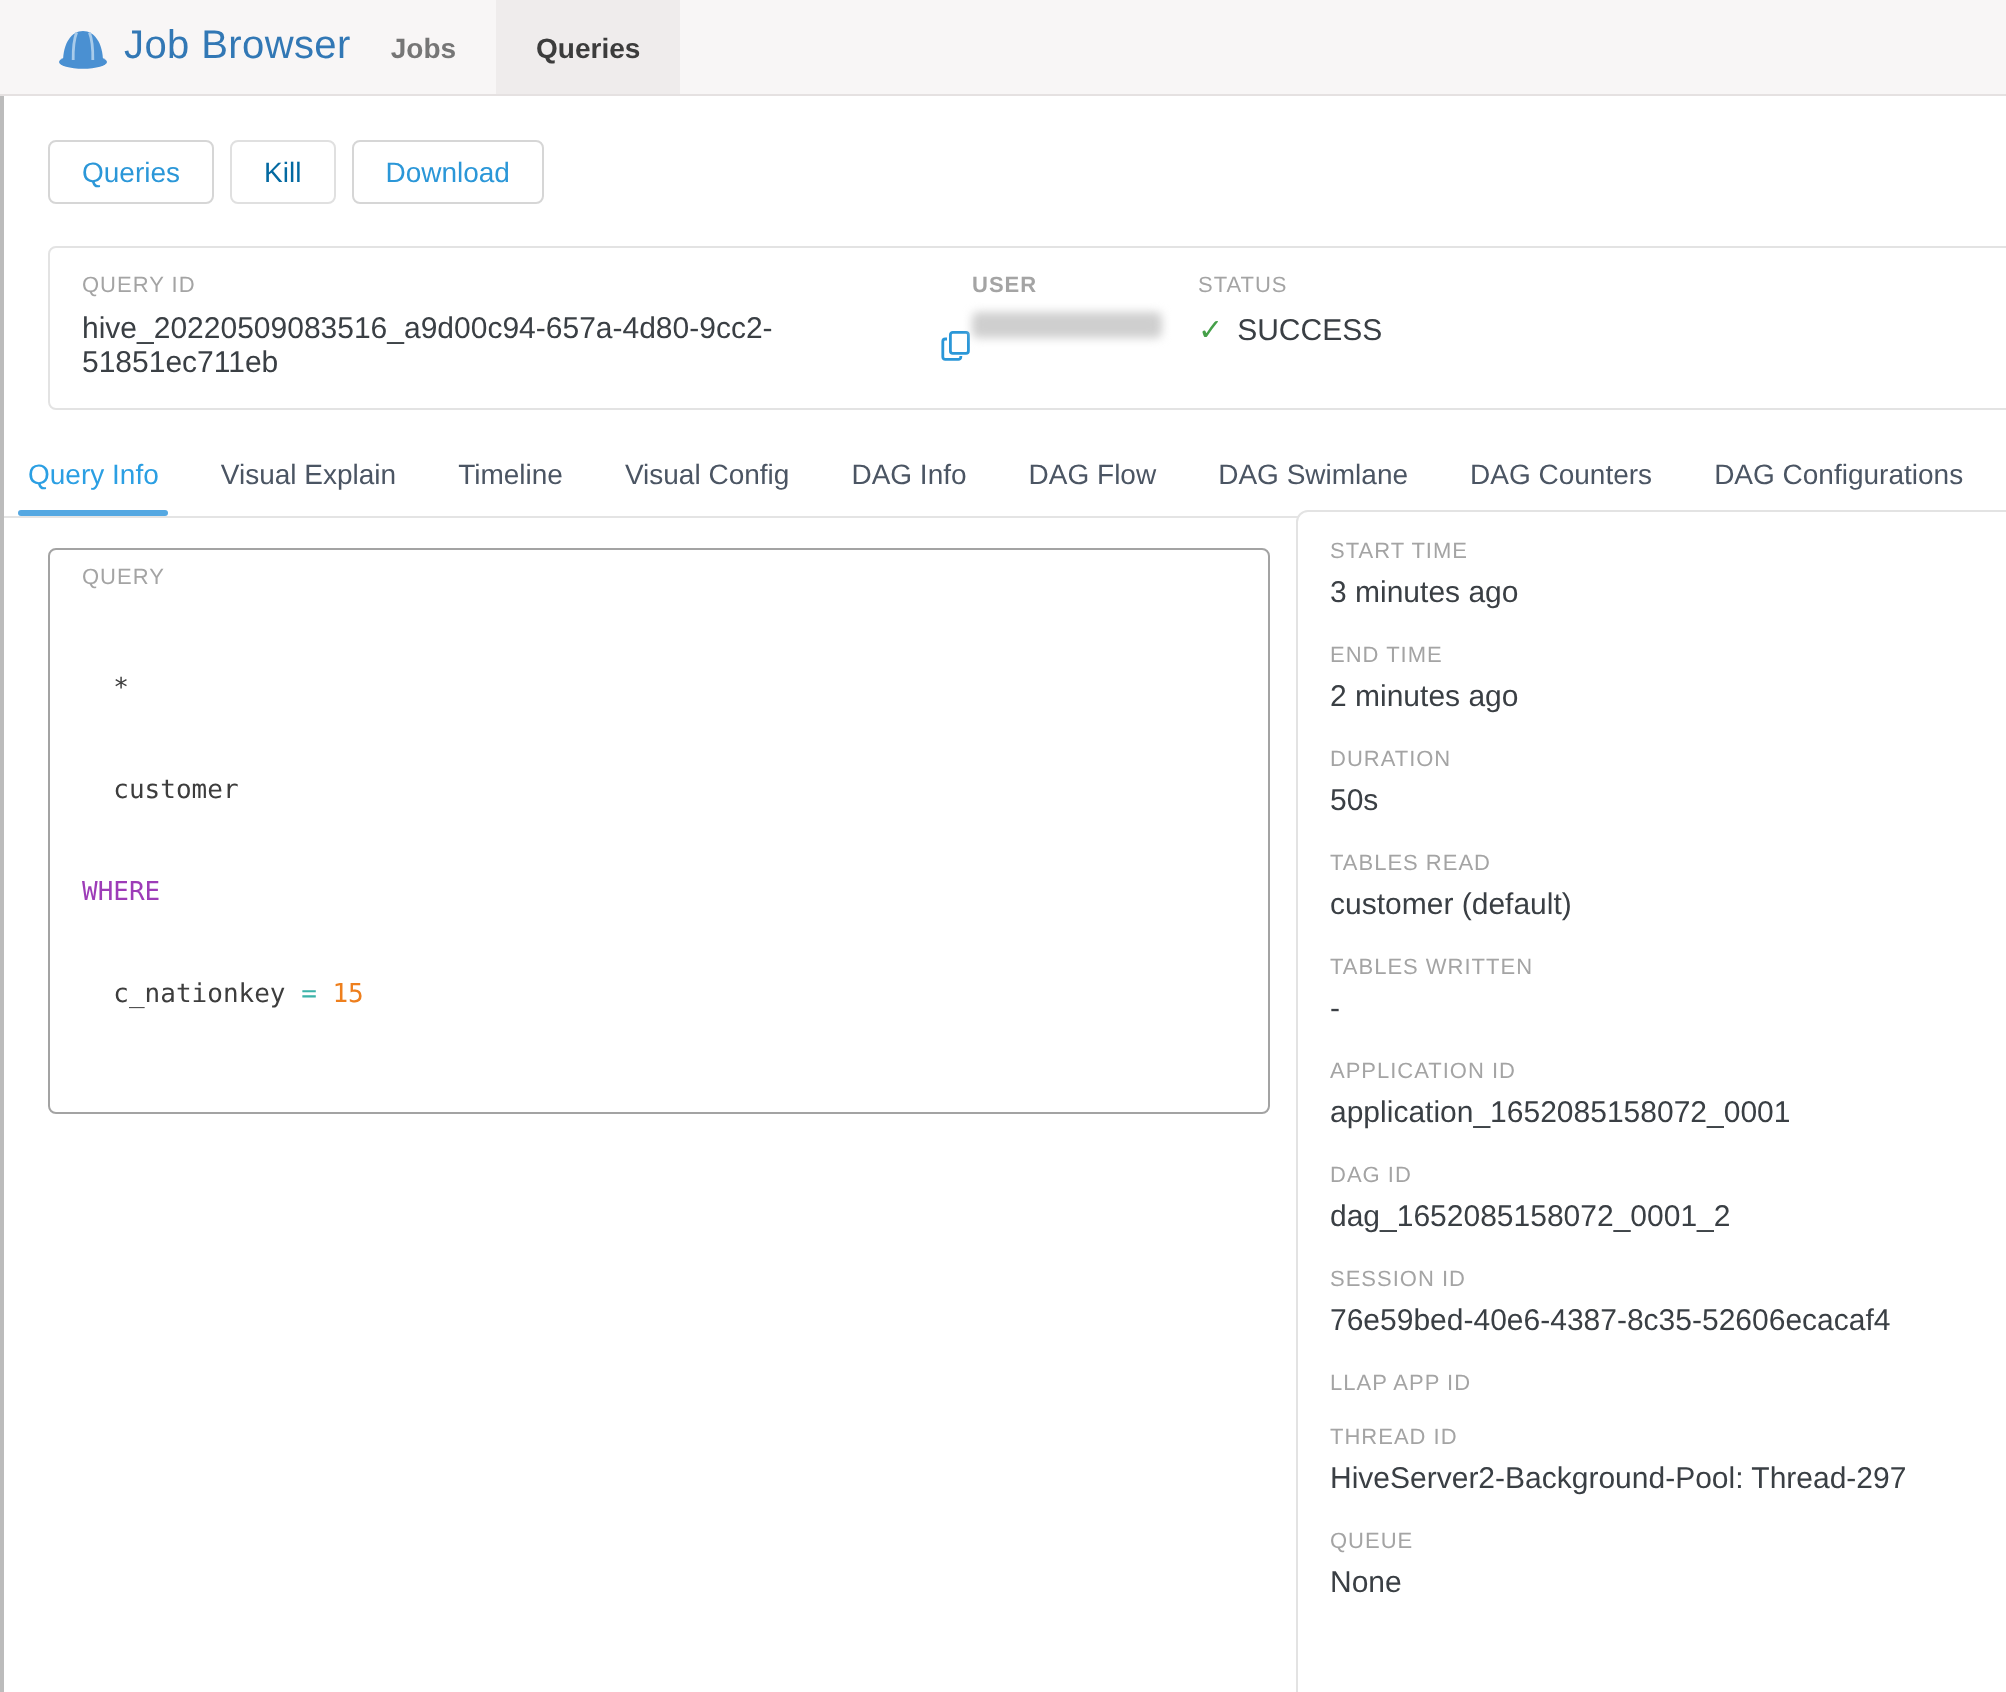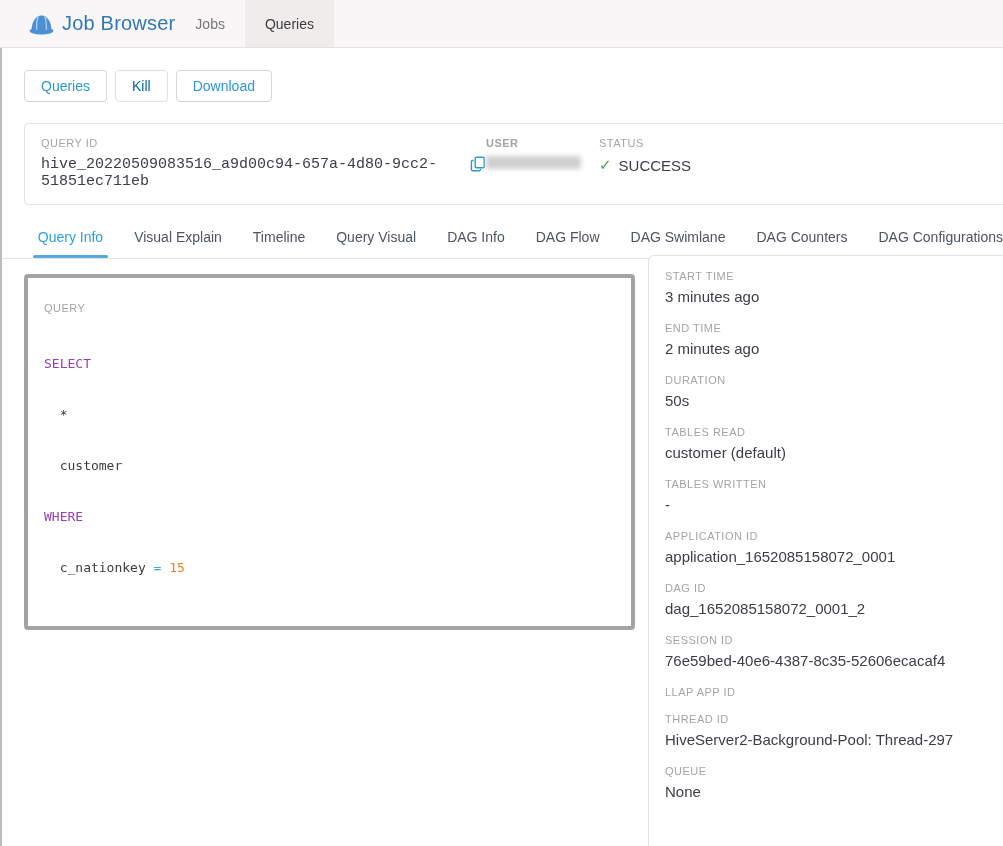--- a/index.html
+++ b/index.html
@@ -6,59 +6,59 @@
   html,body { width:1003px; height:846px; overflow:hidden; background:#fff;
     font-family:"Liberation Sans","DejaVu Sans",sans-serif; color:#3a3f44; }
   .page { position:relative; width:1003px; height:846px; overflow:hidden; background:#fff; }
 
   
   .app-header { height:48px; background:#f8f6f6; border-bottom:1px solid #e5e1e1;
     display:flex; align-items:stretch; }
   .logo-wrap { display:flex; align-items:center; gap:8px; padding-left:29px; cursor:pointer; }
   .app-title { font-size:20px; color:#3278b5; letter-spacing:.2px; }
   .top-tab { display:flex; align-items:center; padding:16px 20px; font-size:14px;
-    color:#767676; cursor:pointer; }
+    color:#767676; cursor:pointer;font-weight:bold; }
   .top-tab:first-of-type { margin-left:24px; }
   .top-tab.active { background:#efecec; color:#3c3c3c; }
 
   .left-edge-line { position:absolute; left:0; top:48px; bottom:0; width:2px; background:#bcbcbc; }
 
   
   .toolbar { display:flex; gap:8px; margin:22px 0 0 24px; }
   .btn { height:32px; padding:0 16px; background:#fff; border:1px solid #d6d6d6;
     border-radius:4px; font-size:14px; color:#2b97d8; cursor:pointer;
     font-family:inherit; display:flex; align-items:center; }
   .btn.disabled { color:#0369a1; border-color:#e0e0e0; cursor:default; }
 
   
   .summary-card { margin:21px -10px 0 24px; border:1px solid #e3e3e3; border-radius:4px;
     padding:13px 16px 14px; display:flex; }
   .field-label { font-size:11px; color:#a4a4a4; letter-spacing:.5px; margin-bottom:7px; }
   .field-value { font-size:15px; color:#3a3f44; }
   .col-queryid { width:445px; }
   .col-user { width:113px;font-weight:bold; }
-  .qid-row { display:flex; gap:6px;font-family:Liberation Mono, monospace; }
+  .qid-row { display:flex; align-items:center; gap:6px; }
   .copy-icon { flex:none; cursor:pointer; display:inline-flex; }
   .redacted-blob { width:95px; height:13px; margin-top:4px; background:#cfcfcf;
     border-radius:3px; filter:blur(2.5px); }
   .status-row { display:flex; align-items:center; gap:7px; }
   .check-glyph { color:#45a049; font-size:15px; font-weight:bold; }
 
   
-  .detail-tabs { display:flex; gap:31px; margin-top:12px; padding:12px 0 0 52px;
-    border-bottom:1px solid #e4e4e4;justify-content:flex-end; }
+  .detail-tabs { display:flex; gap:31px; margin-top:12px; padding:12px 0 0 14px;
+    border-bottom:1px solid #e4e4e4; }
   .dtab { font-size:14px; color:#4b5563; padding-bottom:13px; cursor:pointer;
     position:relative; white-space:nowrap; }
   .dtab.active { color:#2b9fe3; }
   .dtab.active::after { content:""; position:absolute; left:-5px; right:-5px; bottom:0;
     height:3px; border-radius:2px; background:#55a8e2; }
 
   
-  .query-card { margin:15px 0 0 24px; width:611px; border:4px solid #a3a3a3;
-    border-radius:4px; padding:24px 16px 16px; }
+  .query-card { margin:15px 0 0 24px; width:611px; border:1px solid #a3a3a3;
+    border-radius:4px; padding:8px 16px 16px; }
   .sql-block { margin-top:4px; font-family:"DejaVu Sans Mono","Liberation Mono",monospace;
     font-size:13px; line-height:17px; white-space:pre; color:#3d3d3d; }
   .tok-kw { color:#9d3cb8; }
   .tok-op { color:#3cb3a9; }
   .tok-num { color:#ee7f1d; }
 
   
   .props-panel { position:absolute; left:648px; top:255px; width:390px; height:640px;
     border:1px solid #e3e3e3; border-radius:6px; padding:14px 16px; background:#fff; }
   .prop { margin-bottom:15px; }
@@ -115,32 +115,31 @@
         <span class="check-glyph">✓</span>
         <span class="field-value">SUCCESS</span>
       </div>
     </div>
   </section>
 
   <nav class="detail-tabs">
     <div class="dtab active">Query Info</div>
     <div class="dtab">Visual Explain</div>
     <div class="dtab">Timeline</div>
-    <div class="dtab">Query Visual</div>
+    <div class="dtab">Visual Config</div>
     <div class="dtab">DAG Info</div>
     <div class="dtab">DAG Flow</div>
     <div class="dtab">DAG Swimlane</div>
     <div class="dtab">DAG Counters</div>
     <div class="dtab">DAG Configurations</div>
   </nav>
 
   <section class="query-card">
     <div class="field-label">QUERY</div>
     <div class="sql-block">
-      <div><span class="tok-kw">SELECT</span></div>
       <div><span>  *</span></div>
       <div><span>  customer</span></div>
       <div><span class="tok-kw">WHERE</span></div>
       <div><span>  c_nationkey </span><span class="tok-op">=</span><span> </span><span class="tok-num">15</span></div>
     </div>
   </section>
 
   <aside class="props-panel">
     <div class="prop">
       <div class="field-label">START TIME</div>

